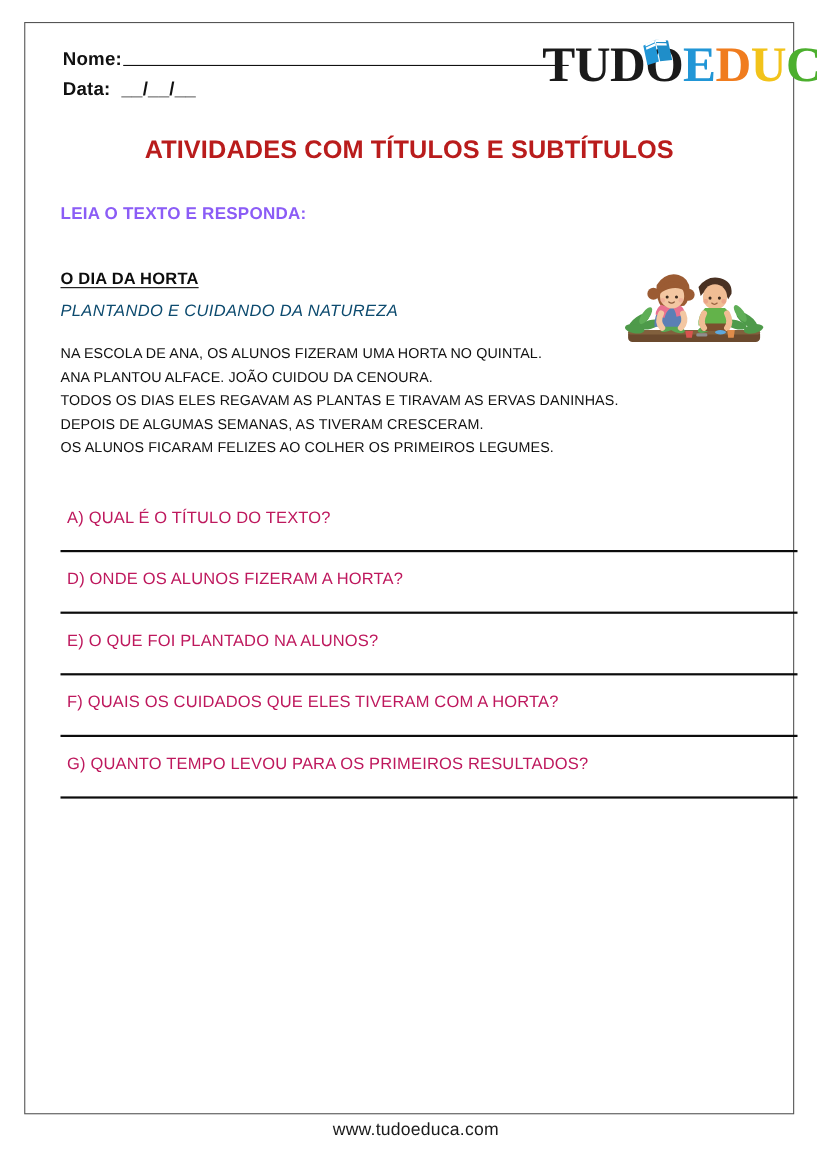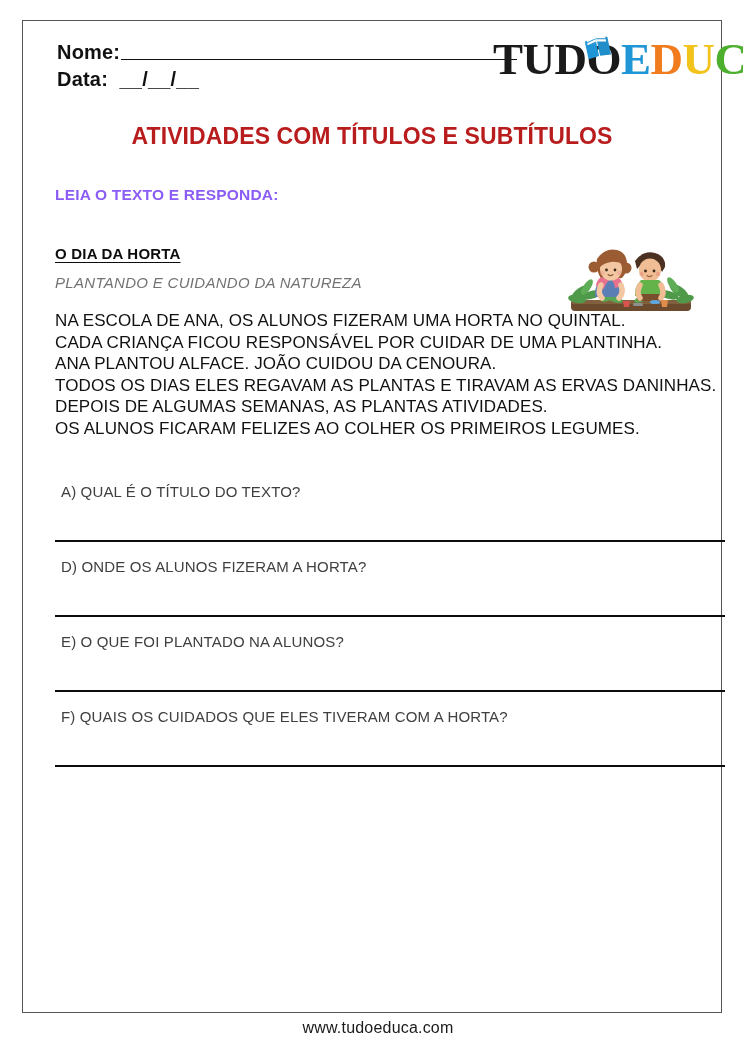--- a/index.html
+++ b/index.html
@@ -48,21 +48,21 @@
   .idblock {
     position: absolute;
     left: 12px;
     top: 4px;
     width: 460px;
   }
 
   .id-line {
     display: flex;
     align-items: flex-end;
-    font-size: 20px;
+    font-size: 17px;
     font-weight: bold;
     color: #111111;
     letter-spacing: 0.2px;
     height: 27px;
   }
 
   .id-label { white-space: pre; }
 
   .id-rule {
     flex: 1;
@@ -134,27 +134,27 @@
     color: #0d0d0d;
     text-decoration: underline;
     text-underline-offset: 3px;
     letter-spacing: 0.2px;
   }
 
   .text-subtitle {
     margin-top: 12px;
     font-size: 15px;
     font-style: italic;
-    color: #737373;
+    color: #0c4a6e;
     letter-spacing: 0.3px;
   }
 
   .text-body {
     margin-top: 19px;
-    font-size: 17px;
+    font-size: 13px;
     color: #111111;
     line-height: 21.5px;
     letter-spacing: 0.1px;
   }
   .text-body div { white-space: nowrap; }
 
   
   .illustration {
     position: absolute;
     right: -2px;
@@ -167,25 +167,25 @@
   .questions {
     margin-top: 28px;
     margin-left: 10px;
     margin-right: 0px;
   }
 
   .qitem { position: relative; }
 
   .qtext {
     font-size: 15px;
-    color: #404040;
+    color: #be185d;
     letter-spacing: 0.15px;
     padding-left: 6px;
     padding-top: 16px;
-    padding-bottom: 40px;
+    padding-bottom: 21px;
     white-space: nowrap;
   }
 
   .answer-rule {
     width: 670px;
     border-bottom: 2.2px solid #0c0c0c;
   }
 
   
   .footer {
@@ -320,24 +320,23 @@
           <path d="M100 63 l7 0 l-1 7 l-5 0 Z" fill="#e08c4a"></path>
           <rect x="72" y="66" width="10" height="3" rx="1.2" fill="#8e8e8e"></rect>
           <ellipse cx="94" cy="65" rx="5" ry="2" fill="#5fa8dd"></ellipse>
         </svg>
 
         <div class="text-title">O DIA DA HORTA</div>
         <div class="text-subtitle">PLANTANDO E CUIDANDO DA NATUREZA</div>
 
         <div class="text-body">
           <div>NA ESCOLA DE ANA, OS ALUNOS FIZERAM UMA HORTA NO QUINTAL.</div>
-          <div>CADA CRIANÇA FICOU RESPONSÁVEL POR CUIDAR DE UMA PLANTINHA.</div>
           <div>ANA PLANTOU ALFACE. JOÃO CUIDOU DA CENOURA.</div>
           <div>TODOS OS DIAS ELES REGAVAM AS PLANTAS E TIRAVAM AS ERVAS DANINHAS.</div>
-          <div>DEPOIS DE ALGUMAS SEMANAS, AS PLANTAS ATIVIDADES.</div>
+          <div>DEPOIS DE ALGUMAS SEMANAS, AS TIVERAM CRESCERAM.</div>
           <div>OS ALUNOS FICARAM FELIZES AO COLHER OS PRIMEIROS LEGUMES.</div>
         </div>
       </div>
 
       <div class="questions">
 
         <div class="qitem">
           <div class="qtext">A) QUAL É O TÍTULO DO TEXTO?</div>
           <div class="answer-rule"></div>
         </div>
@@ -352,20 +351,24 @@
         <div class="qitem">
           <div class="qtext">E) O QUE FOI PLANTADO NA ALUNOS?</div>
           <div class="answer-rule"></div>
         </div>
 
         <div class="qitem">
           <div class="qtext">F) QUAIS OS CUIDADOS QUE ELES TIVERAM COM A HORTA?</div>
           <div class="answer-rule"></div>
         </div>
 
+        <div class="qitem">
+          <div class="qtext">G) QUANTO TEMPO LEVOU PARA OS PRIMEIROS RESULTADOS?</div>
+          <div class="answer-rule"></div>
+        </div>
 
       </div>
 
     </div>
   </div>
 
   <div class="footer">www.tudoeduca.com</div>
 
 </div>
 

